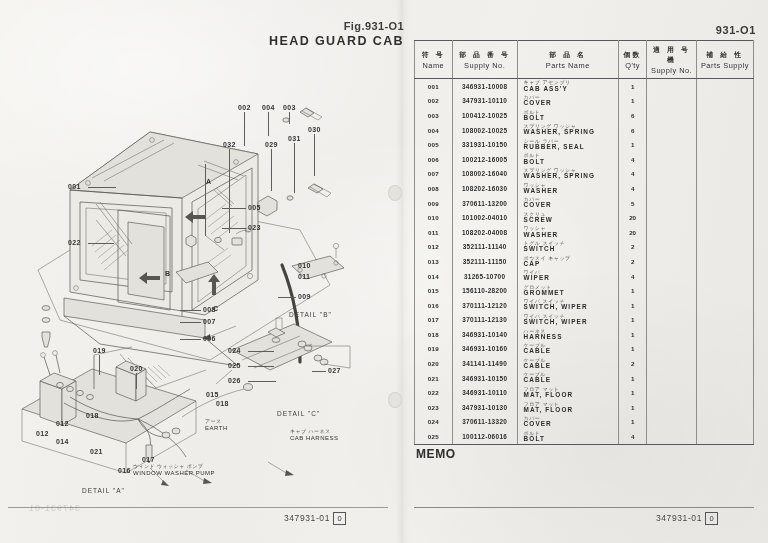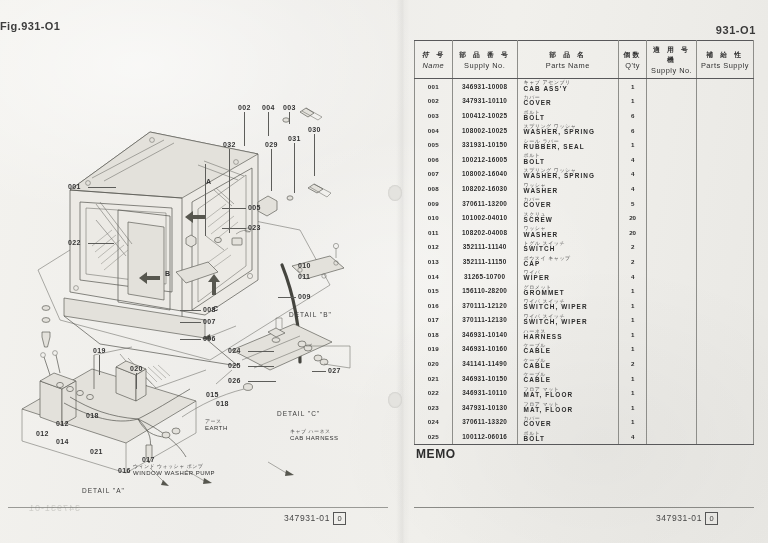--- a/index.html
+++ b/index.html
@@ -23,21 +23,21 @@
   .vfold{position:absolute;left:396px;top:0;width:14px;height:543px;
      background:linear-gradient(90deg,rgba(0,0,0,0) 0%,rgba(0,0,0,.05) 45%,rgba(0,0,0,.02) 60%,rgba(0,0,0,0) 100%);
      pointer-events:none;}
 
   
   .hole{position:absolute;width:14px;height:16px;border-radius:50%;
      background:#e4e3df;box-shadow:inset 0 0 2px rgba(0,0,0,.18);}
 
   
   .left{position:absolute;left:0;top:0;width:396px;height:543px;}
-  .lhead{position:absolute;left:0;top:20px;width:396px;text-align:left;}
+  .lhead{position:absolute;left:8px;top:20px;width:396px;text-align:right;}
   .figno{font-size:11px;font-weight:bold;color:#3d3d3d;letter-spacing:.4px;}
   .jp-sub{font-size:8px;color:#5a5a5a;letter-spacing:2.2px;margin-top:3px;
      font-family:"DejaVu Sans", sans-serif;}
   .en-title{font-size:12.5px;font-weight:bold;color:#2f2f2f;letter-spacing:1.4px;margin-top:2px;}
 
   .lfooter{position:absolute;left:0;bottom:36px;width:396px;}
   .lfooter .rule{position:absolute;left:8px;top:0;width:380px;height:1px;background:#9a9a96;}
   .fnum{position:absolute;right:66px;top:6px;font-size:8.5px;color:#464646;letter-spacing:.6px;}
   .fbox{position:absolute;right:50px;top:5px;width:11px;height:11px;border:1px solid #565656;
      font-size:7.5px;line-height:11px;text-align:center;color:#3d3d3d;}
@@ -54,21 +54,21 @@
   .enlbl{position:absolute;font-size:6px;color:#2f2f2f;letter-spacing:.5px;}
 
   
   .right{position:absolute;left:400px;top:0;width:368px;height:543px;}
   .pageno{position:absolute;right:12px;top:24px;font-size:11px;font-weight:bold;
      color:#3a3a3a;letter-spacing:.6px;}
   table.pl{position:absolute;left:14px;top:40px;width:340px;border-collapse:collapse;}
   table.pl th,table.pl td{border-left:1px solid #8e8e8a;border-right:1px solid #8e8e8a;padding:0;}
   thead tr.hrow th{border-top:1.6px solid #58585a;border-bottom:1.6px solid #58585a;
      padding:4px 2px 3px;vertical-align:middle;}
-  th.c0{border-left:none;font-style:italic;}
+  th.c0{border-left:none;}
   th.c5,td.c5{border-right:none;}
   td.c0{border-left:none;}
   .th-jp{display:block;font-size:6.8px;color:#303030;letter-spacing:2.4px;font-weight:bold;
      font-family:"DejaVu Sans", sans-serif;}
   .th-en{display:block;font-size:7.4px;color:#303030;letter-spacing:.5px;margin-top:1px;font-weight:normal;}
   tbody td{height:14.6px;vertical-align:middle;}
   .item{font-size:6.2px;font-weight:bold;color:#2c2c2c;text-align:center;letter-spacing:.3px;}
   .pn{font-size:6.4px;font-weight:bold;color:#2c2c2c;text-align:center;letter-spacing:.35px;}
   .nm{padding-left:6px !important;line-height:1.02;}
   .nm .j{display:block;font-size:5px;color:#4c4c4c;letter-spacing:.5px;
@@ -102,20 +102,21 @@
 
   <div class="grain"></div>
   <div class="vfold"></div>
   <div class="hole" style="left:388px;top:185px;"></div>
   <div class="hole" style="left:388px;top:392px;"></div>
 
   <div class="left">
 
     <div class="lhead">
       <div class="figno">Fig.931-O1</div>
+      <div class="en-title">HEAD GUARD CAB</div>
     </div>
 
     <svg width="396" height="470" style="position:absolute;left:0;top:70px;">
 
       <path class="ln2" d="M38 200 L150 130 L300 160 L330 215 L210 290 L60 250 Z"></path>
 
       <path class="fl" d="M70 120 L150 62 L258 84 L258 210 L205 245 L70 222 Z"></path>
 
       <path class="fl2" d="M70 120 L150 62 L258 84 L182 128 Z"></path>
       <path class="ln" d="M182 128 L182 252"></path>

